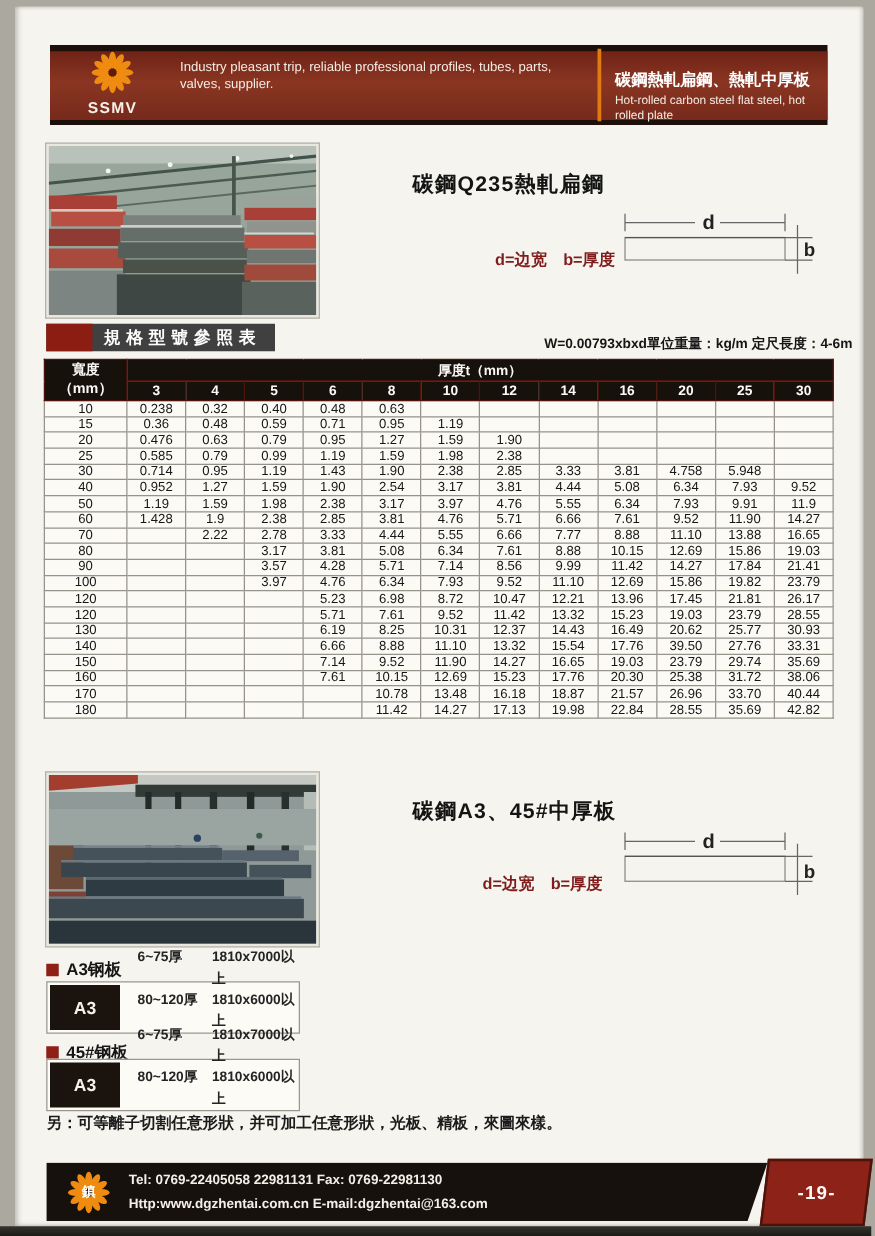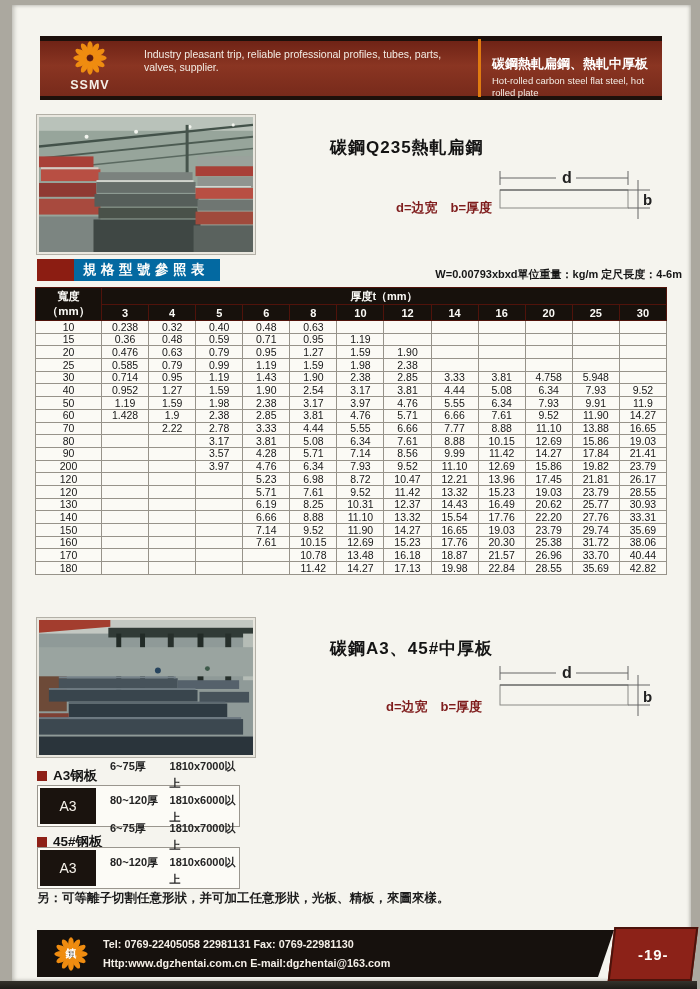--- a/index.html
+++ b/index.html
@@ -39,21 +39,21 @@
   #title2 { left:330px; top:637px; }
   .dim-diagram { position:absolute; width:175px; height:78px; }
   #diagram1 { left:488px; top:163px; }
   #diagram2 { left:488px; top:658px; }
   .dim-legend { position:absolute; font-size:13px; font-weight:bold; color:#7f1d1d; }
   #legend1 { left:396px; top:199px; }
   #legend2 { left:386px; top:698px; }
 
   
   .spec-bar { position:absolute; left:37px; top:259px; width:183px; height:22px;
-              background:#0369a1; display:flex; align-items:center; }
+              background:#404040; display:flex; align-items:center; }
   .spec-bar-red { width:37px; height:100%; background:#8c1d12; flex:0 0 auto; }
   .spec-bar-title { color:#fdfdfb; font-size:13.5px; font-weight:bold; letter-spacing:4.5px;
                     margin-left:9px; white-space:nowrap; }
   .weight-note { position:absolute; left:400px; top:267px; width:282px; text-align:right;
                  font-size:11px; font-weight:bold; color:#161616; white-space:nowrap; }
 
   
   .spec-table-wrap { position:absolute; left:35px; top:287px; width:632px; }
   table.spec { width:100%; border-collapse:collapse; table-layout:fixed; }
   table.spec thead th { background:#17110c; color:#fbfaf6; border:1px solid #50130b;
@@ -69,21 +69,21 @@
   .plate-heading { position:absolute; display:flex; align-items:center; gap:6px;
                    font-size:13.5px; font-weight:bold; color:#151515; }
   .plate-heading .sq { width:10px; height:10px; background:#8e2017; }
   #a3-heading { left:37px; top:767px; }
   #h45-heading { left:37px; top:833px; }
   .plate-box { position:absolute; left:37px; width:203px; height:42px; background:#fcfbf6;
                border:1px solid #9a968e; display:flex; }
   #a3-box { top:785px; }
   #h45-box { top:847px; }
   .grade-cell { width:56px; margin:2px; background:#1a130e; color:#f6f2ea; display:flex;
-                align-items:center; justify-content:center; font-size:14px; font-weight:normal; }
+                align-items:center; justify-content:center; font-size:14px; font-weight:bold; }
   .spec-lines { flex:1; display:flex; flex-direction:column; justify-content:flex-end; padding-left:12px; }
   .spec-line { display:flex; font-size:11px; font-weight:bold; color:#242424; line-height:1.55; }
   .spec-line .rng { width:66px; }
 
   .note-line { position:absolute; left:37px; top:890px; font-size:12.5px; font-weight:bold; color:#1b1b1b; }
 
   
   .footer-bar { position:absolute; left:37px; top:930px; width:577px; height:47px; background:#16110d;
                 clip-path:polygon(0 0, 100% 0, calc(100% - 16px) 100%, 0 100%);
                 display:flex; align-items:center; }
@@ -388,21 +388,21 @@
             <td>5.71</td>
             <td>7.14</td>
             <td>8.56</td>
             <td>9.99</td>
             <td>11.42</td>
             <td>14.27</td>
             <td>17.84</td>
             <td>21.41</td>
           </tr>
           <tr>
-            <td>200</td>
+            <td>100</td>
             <td></td>
             <td></td>
             <td>3.97</td>
             <td>4.76</td>
             <td>6.34</td>
             <td>7.93</td>
             <td>9.52</td>
             <td>11.10</td>
             <td>12.69</td>
             <td>15.86</td>
@@ -458,21 +458,21 @@
             <td>140</td>
             <td></td>
             <td></td>
             <td></td>
             <td>6.66</td>
             <td>8.88</td>
             <td>11.10</td>
             <td>13.32</td>
             <td>15.54</td>
             <td>17.76</td>
-            <td>22.20</td>
+            <td>39.50</td>
             <td>27.76</td>
             <td>33.31</td>
           </tr>
           <tr>
             <td>150</td>
             <td></td>
             <td></td>
             <td></td>
             <td>7.14</td>
             <td>9.52</td>

